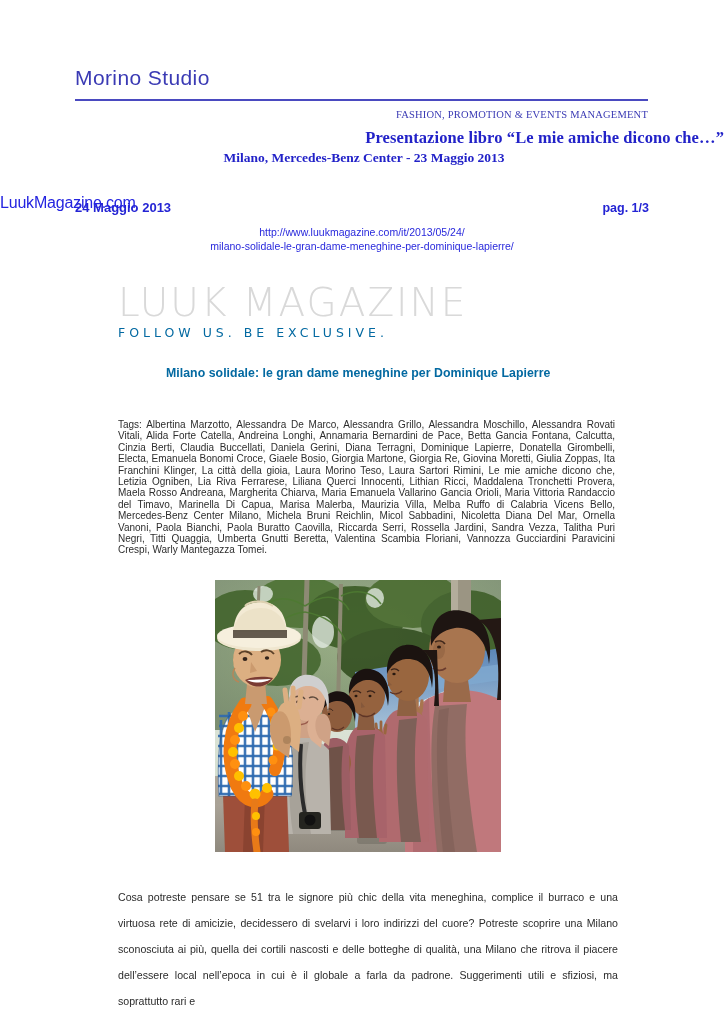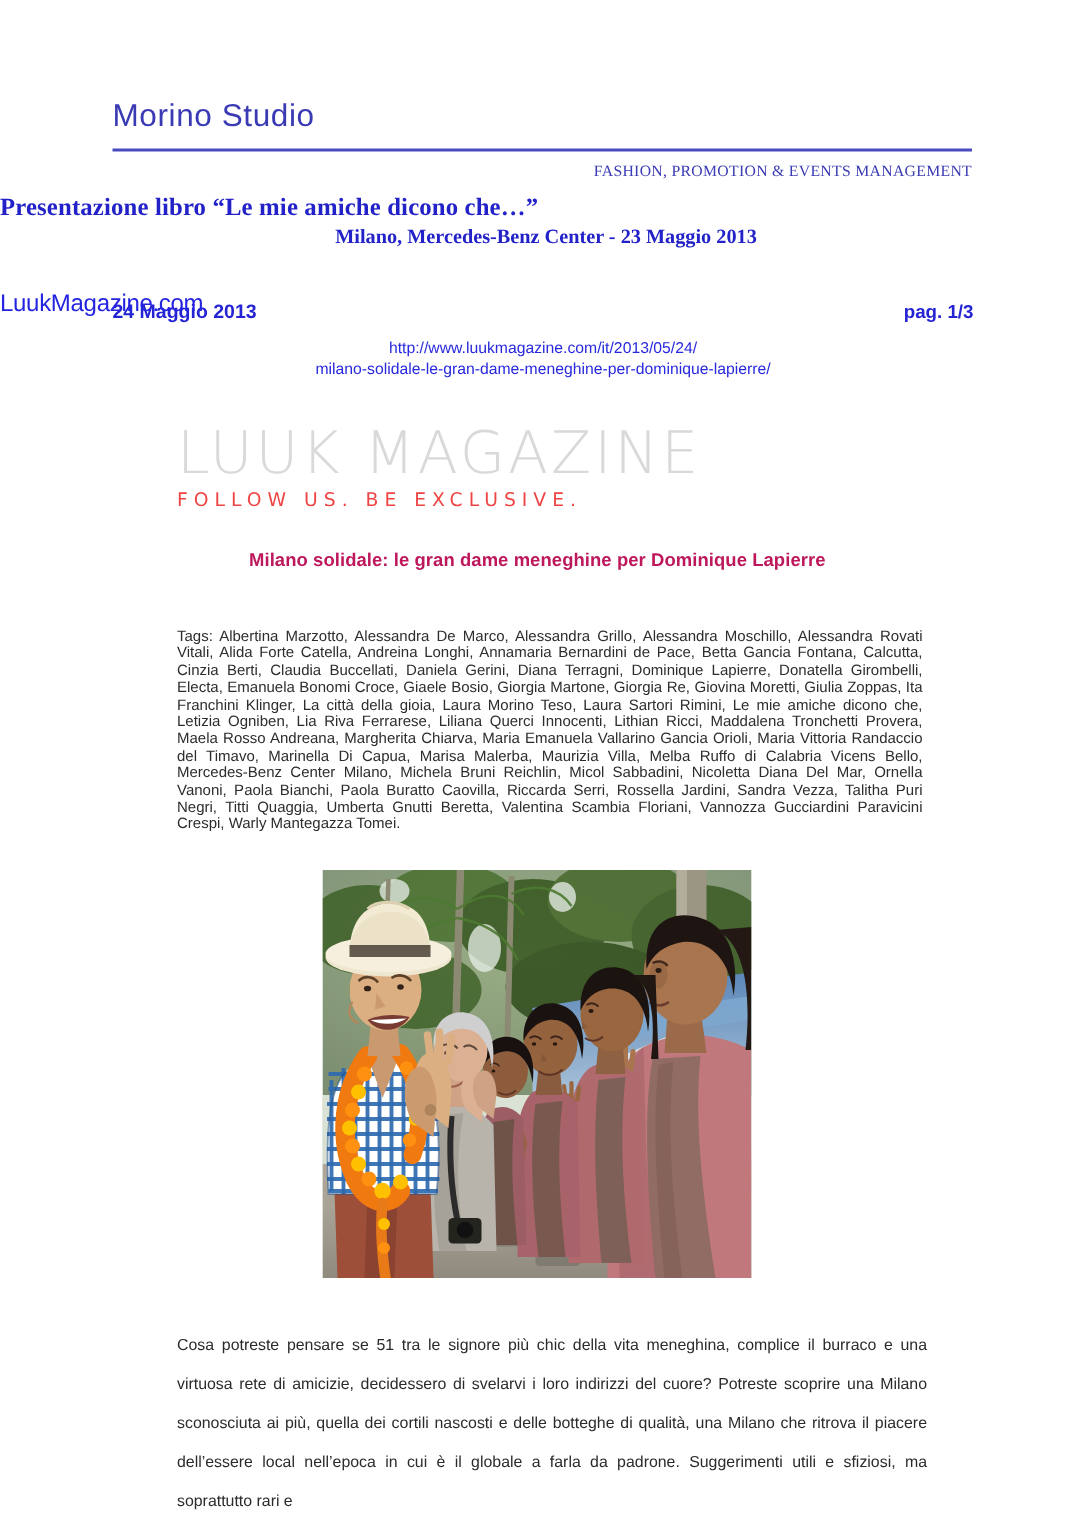--- a/index.html
+++ b/index.html
@@ -60,21 +60,21 @@
     height: 2px;
     background: #4a4ac0;
   }
 
   
   .event-title {
     position: absolute;
     left: 0;
     right: 0;
     top: 128px;
-    text-align: left;
+    text-align: right;
     font-family: "Liberation Serif", serif;
     font-weight: bold;
     font-size: 16.5px;
     color: #2222c8;
     letter-spacing: 0.1px;
   }
   .event-sub {
     position: absolute;
     left: 4px;
     right: 0;
@@ -150,33 +150,33 @@
     font-weight: 300;
     letter-spacing: 2.0px;
     color: #d9d9d9;
     line-height: 42px;
     white-space: nowrap;
   }
   .logo-sub {
     font-family: "DejaVu Sans", sans-serif;
     font-size: 12.5px;
     letter-spacing: 4.0px;
-    color: #ef4444;
+    color: #0369a1;
     margin-top: 1px;
     white-space: nowrap;
   }
 
   .headline {
     position: absolute;
     left: 118px;
     top: 104px;
     width: 500px;
     font-size: 12.3px;
     font-weight: bold;
-    color: #be185d;
+    color: #0369a1;
     letter-spacing: 0.05px;
     padding-left: 48px;
   }
   .byline {
     position: absolute;
     left: 118px;
     top: 128px;
     width: 500px;
     font-size: 10.3px;
     color: #3c3c3c;

